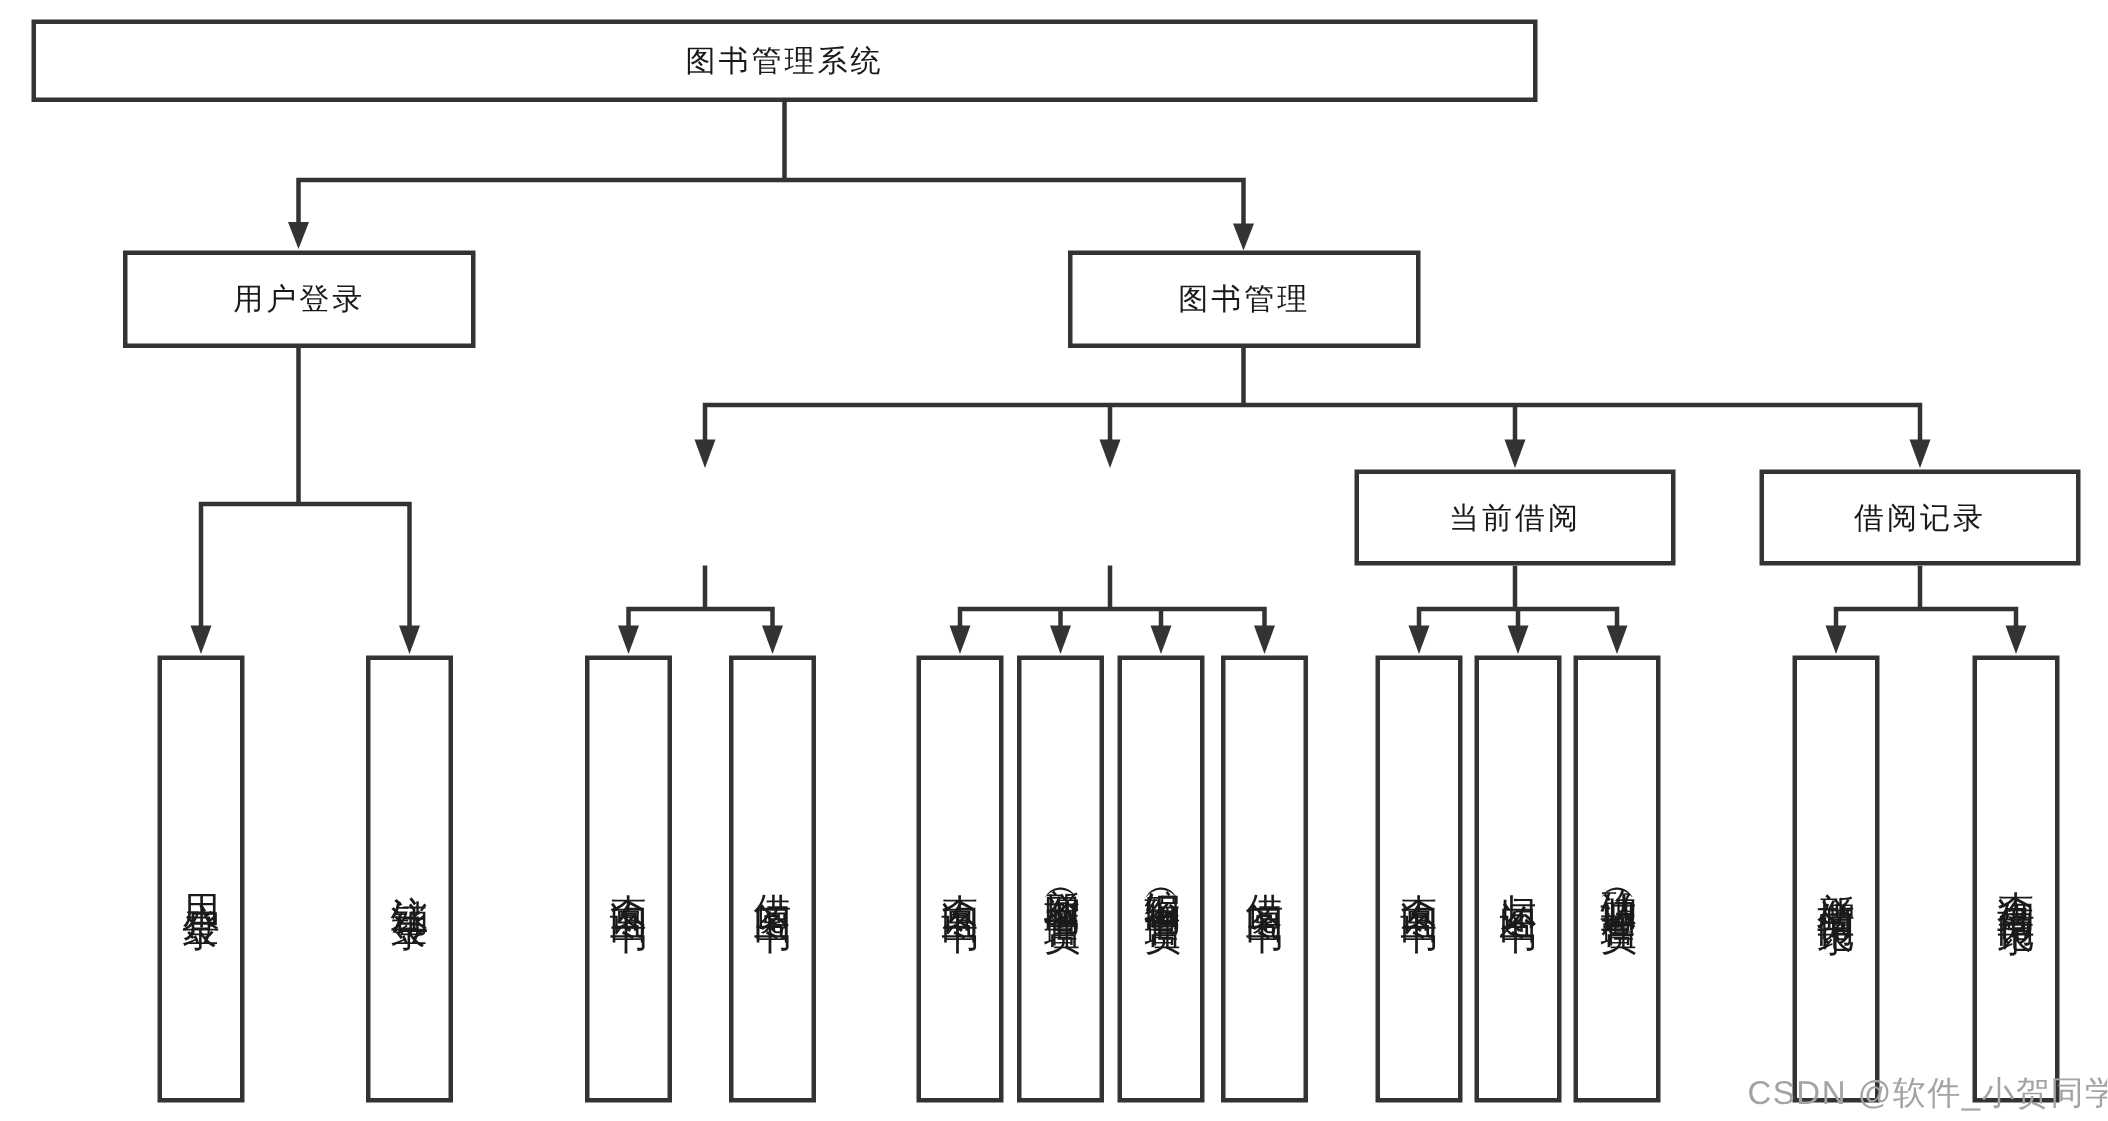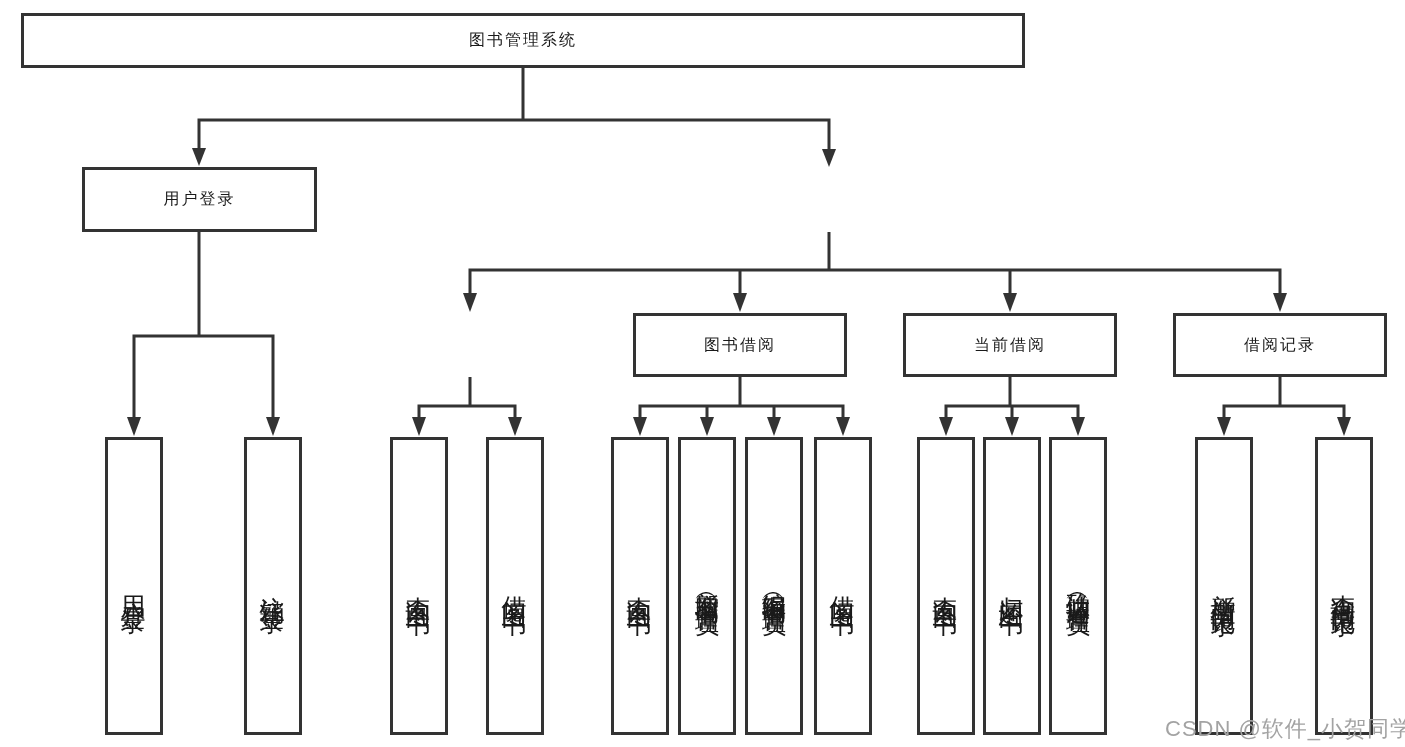--- a/index.html
+++ b/index.html
@@ -18,21 +18,21 @@
     pointer-events: none;
   }
   .hbox {
     position: absolute;
     box-sizing: border-box;
     border: 3px solid #333333;
     background: #ffffff;
     display: flex;
     align-items: center;
     justify-content: center;
-    font-size: 16px;
+    font-size: 20px;
     letter-spacing: 2px;
     color: #1a1a1a;
     white-space: nowrap;
   }
   .vbox {
     position: absolute;
     box-sizing: border-box;
     border: 3px solid #333333;
     background: #ffffff;
     display: flex;
@@ -100,22 +100,22 @@
       <polygon points="1005,417 1019,417 1012,436"></polygon>
       <polygon points="1071,417 1085,417 1078,436"></polygon>
       <polygon points="1217,417 1231,417 1224,436"></polygon>
       <polygon points="1337,417 1351,417 1344,436"></polygon>
     </g>
   </svg>
 
   <div class="hbox" style="left:21px; top:13px; width:1004px; height:55px;">图书管理系统</div>
 
   <div class="hbox" style="left:82px; top:167px; width:235px; height:65px;">用户登录</div>
+  <div class="hbox" style="left:712px; top:167px; width:235px; height:65px;">图书管理</div>
 
-  <div class="hbox" style="left:633px; top:313px; width:214px; height:64px;">图书借阅</div>
   <div class="hbox" style="left:1173px; top:313px; width:214px; height:64px;">借阅记录</div>
   <div class="hbox" style="left:903px; top:313px; width:214px; height:64px;">当前借阅</div>
 
   <div class="vbox" style="left:105px; top:437px; width:58px; height:298px;">用户登录</div>
   <div class="vbox" style="left:244px; top:437px; width:58px; height:298px;">注销登录</div>
 
   <div class="vbox" style="left:390px; top:437px; width:58px; height:298px;">查询图书</div>
   <div class="vbox" style="left:486px; top:437px; width:58px; height:298px;">借阅图书</div>
 
   <div class="vbox" style="left:611px; top:437px; width:58px; height:298px;">查询图书</div>

